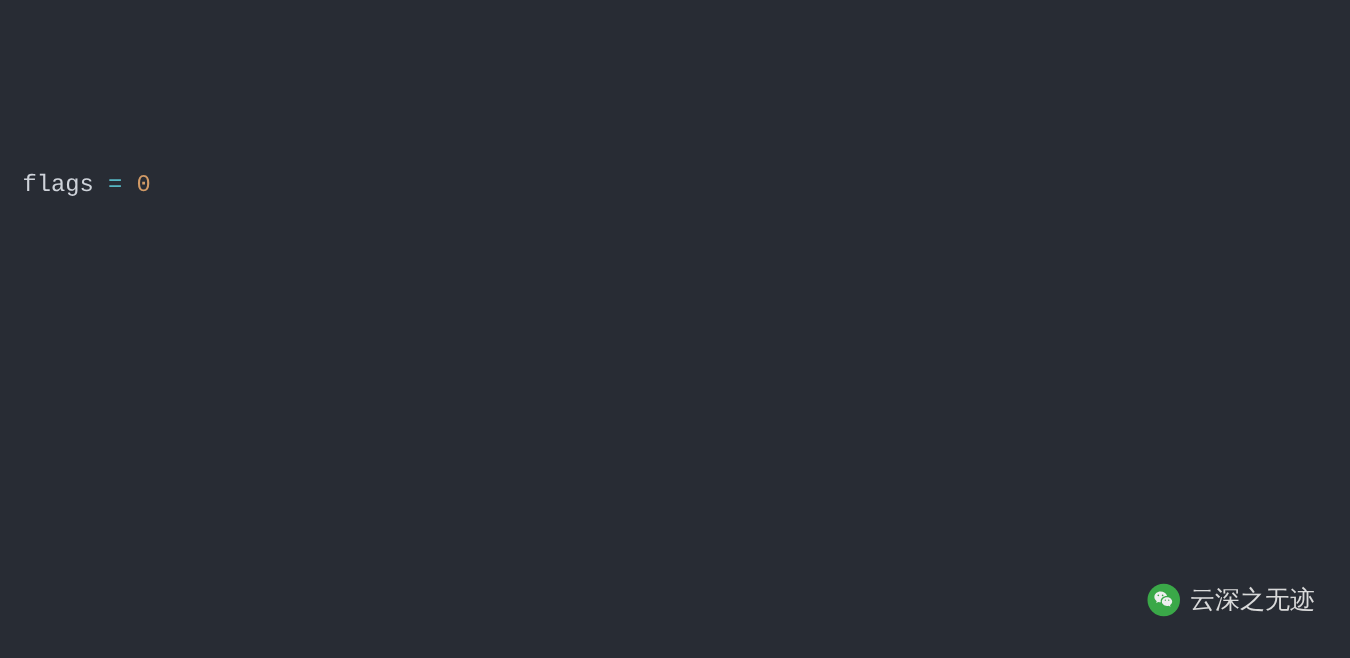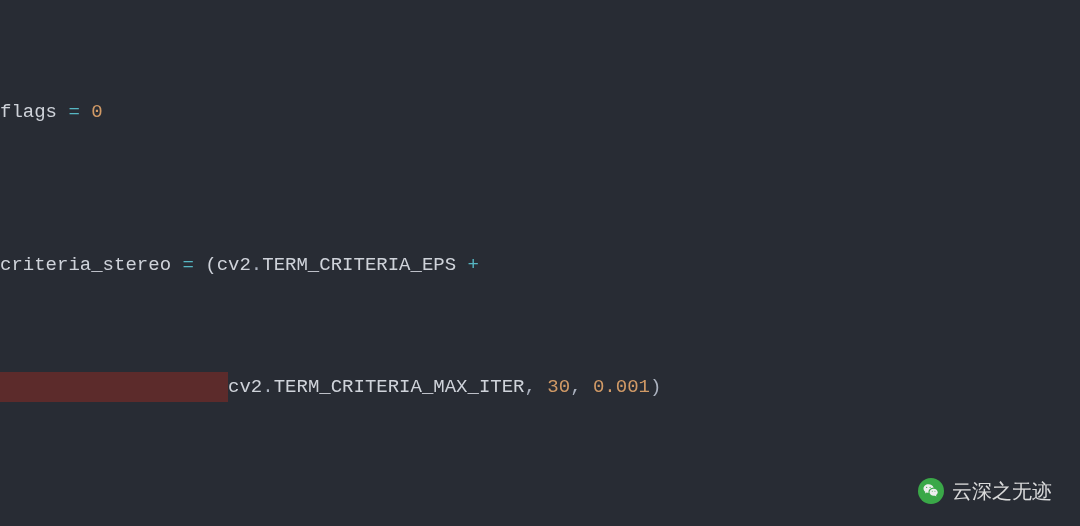--- a/index.html
+++ b/index.html
@@ -13,35 +13,37 @@
     width: 1080px;
     height: 526px;
     overflow: hidden;
     position: relative;
   }
   .code-area {
     padding: 6px 0 0 0;
     white-space: pre;
   }
   .line {
+    padding-left: 18px;
     height: 30.8px;
     position: relative;
+    margin-top: 36px;
   }
   .tok-op    { color: #56b6c2; }
   .tok-num   { color: #d19a66; }
   .tok-punct { color: #abb2bf; }
   .tok-plain { color: #cfd3da; }
   .err-bg {
     background: #5c2b2b;
     display: inline-block;
   }
   .watermark {
     position: absolute;
     right: 28px;
-    bottom: 19px;
+    bottom: 30px;
     color: #e9e9e9;
     font-family: "PingFang SC","Microsoft YaHei",sans-serif;
     font-size: 20px;
     display: flex;
     align-items: center;
     gap: 8px;
     opacity: 0.92;
   }
   .wm-icon {
     width: 26px;
@@ -55,23 +57,21 @@
   .wm-icon svg { width: 18px; height: 18px; }
 </style>
 </head>
 <body>
 
 <div class="code-area">
 
   <div class="line"><span class="tok-plain">flags </span><span class="tok-op">=</span><span class="tok-plain"> </span><span class="tok-num">0</span></div>
 
 
-  <div class="line"><span class="tok-plain">criteria_stereo </span><span class="tok-op">=</span><span class="tok-plain"> (cv2</span><span class="tok-punct">.</span><span class="tok-plain">TERM_CRITERIA_EPS </span><span class="tok-op">+</span></div>
 
-  <div class="line"><span class="err-bg"><span class="tok-plain">                    </span></span><span class="tok-plain">cv2</span><span class="tok-punct">.</span><span class="tok-plain">TERM_CRITERIA_MAX_ITER</span><span class="tok-punct">, </span><span class="tok-num">30</span><span class="tok-punct">, </span><span class="tok-num">0.001</span><span class="tok-punct">)</span></div>
 
   
 
   
 
   
 
   
 
   

